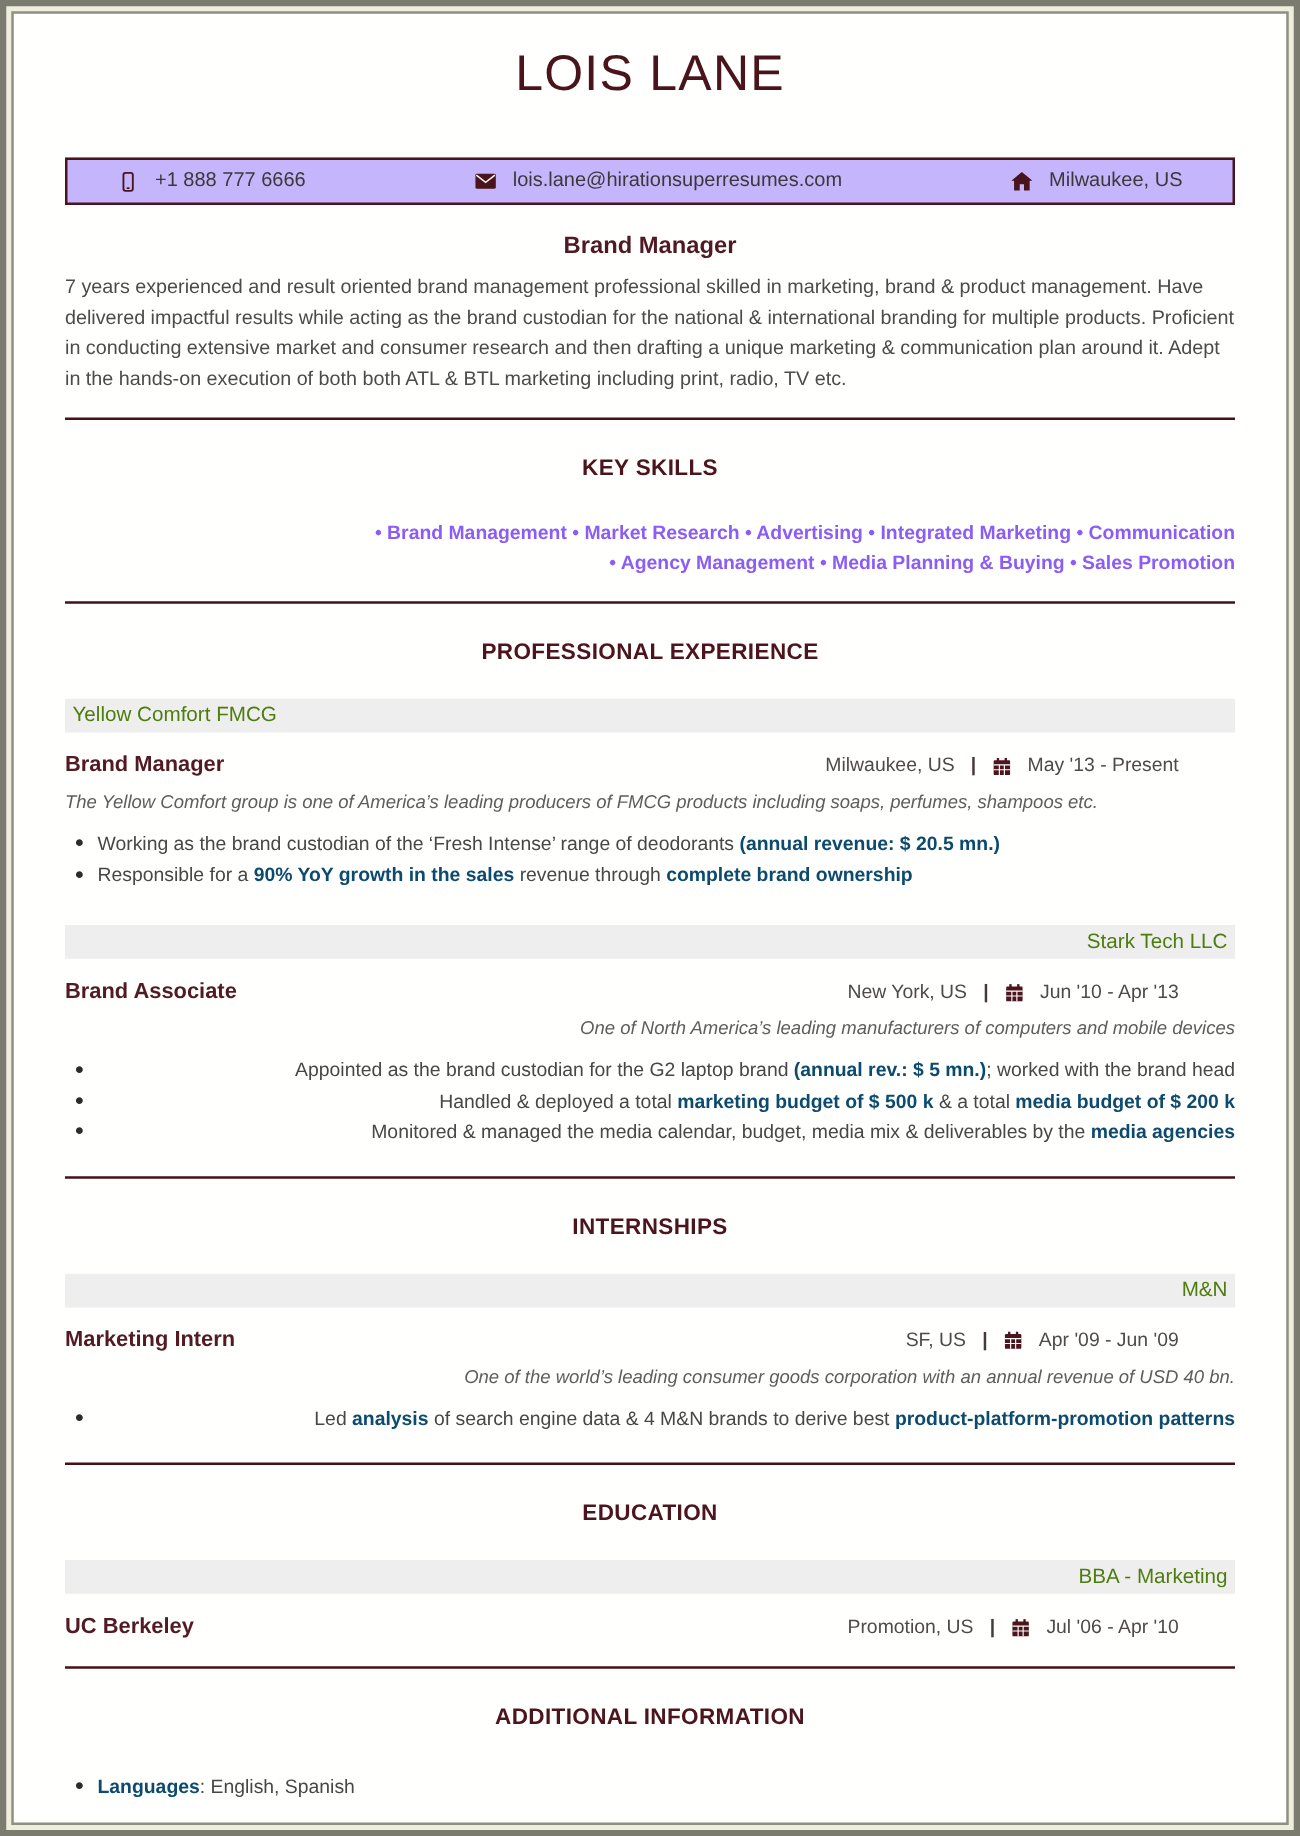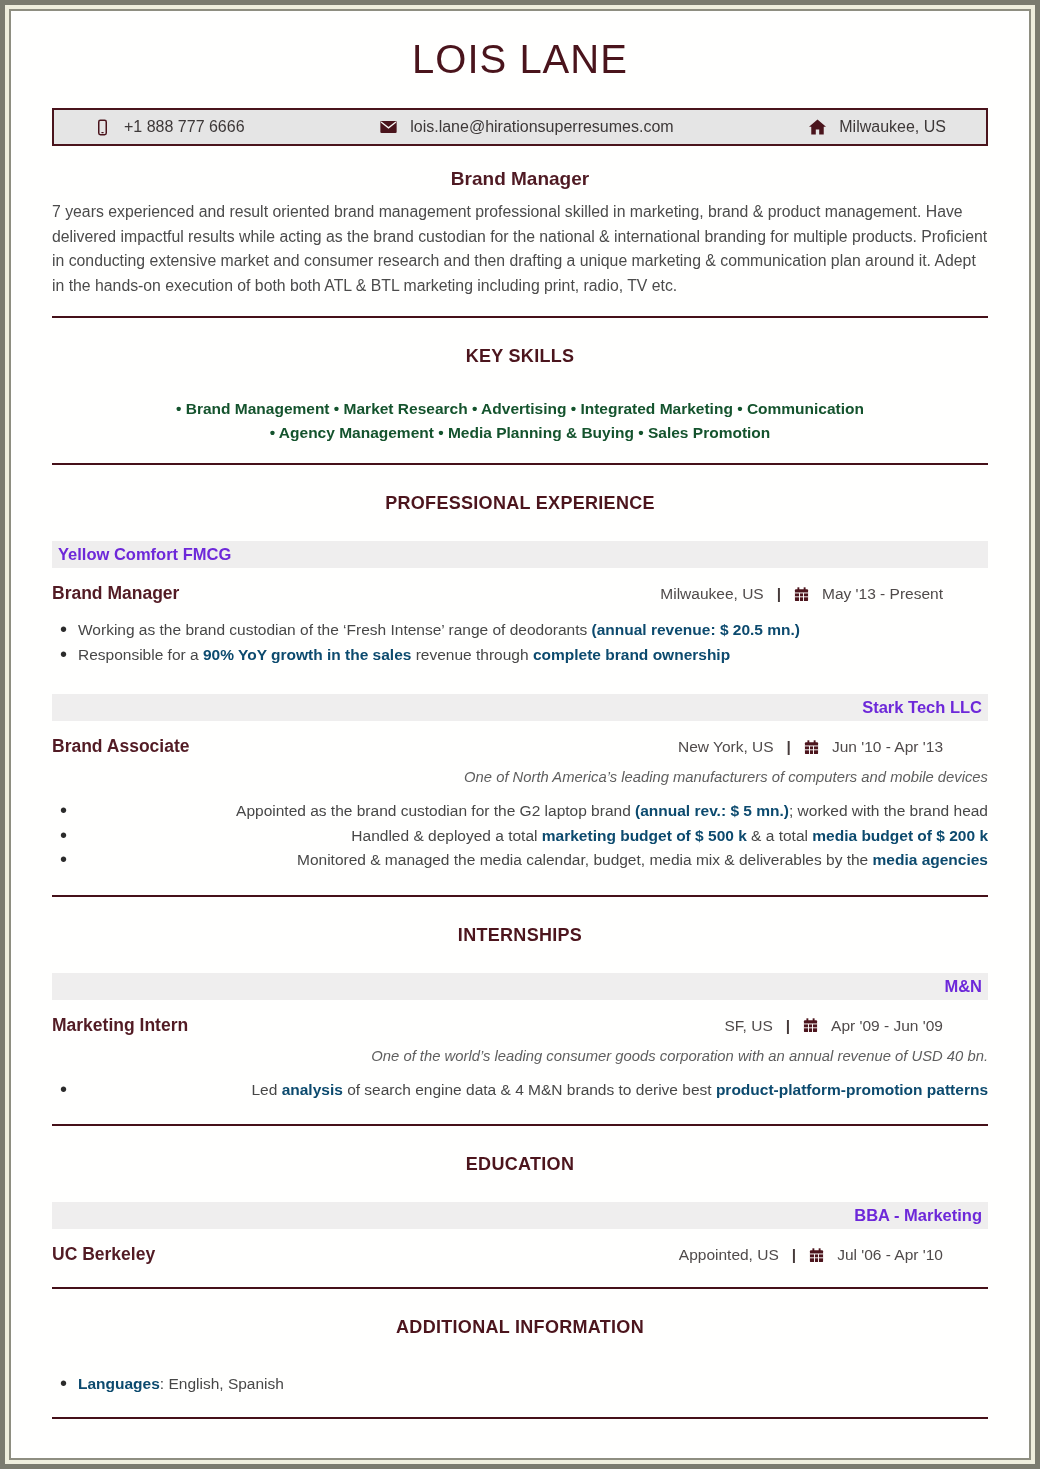--- a/index.html
+++ b/index.html
@@ -30,24 +30,24 @@
   
   .name {
     text-align: center;
     font-size: 40px;
     font-weight: 400;
     letter-spacing: 1px;
     color: #4a141c;
     margin-top: 10px;
   }
   .contact-bar {
-    margin-top: 26px;
+    margin-top: 44px;
     height: 38px;
     border: 2px solid #4a141c;
-    background: #e5e5e5;
+    background: #c4b5fd;
     display: flex;
     align-items: center;
     padding: 0 40px;
     font-size: 16px;
     color: #3d3838;
   }
   .contact-item { display: inline-flex; align-items: center; gap: 13px; white-space: nowrap; }
   .contact-mid { margin-left: auto; margin-right: auto; }
   .cicon { display: inline-flex; width: 17px; height: 17px; align-items: center; justify-content: center; }
   .cicon svg { display: block; }
@@ -72,31 +72,31 @@
   .section-heading {
     margin: 28px 0 0 0;
     text-align: center;
     font-size: 18px;
     font-weight: 600;
     letter-spacing: 0.3px;
     color: #4c151d;
   }
 
   
-  .skills { margin-top: 30px; text-align: center; font-weight: 700; font-size: 15.5px; color: #14532d; line-height: 24px; }
+  .skills { margin-top: 30px; text-align: right; font-weight: 700; font-size: 15.5px; color: #8b5cf6; line-height: 24px; }
   .skills div { margin-top: 0; }
 
   
   .entry { margin-top: 27px; }
   .company-bar {
     background: #efeeee;
     padding: 4px 6px;
     font-size: 16.5px;
-    font-weight: 700;
-    color: #6d28d9;
+    font-weight: 400;
+    color: #4d7c0f;
   }
   .entry-head {
     margin-top: 15px;
     display: flex;
     justify-content: space-between;
     align-items: baseline;
   }
   .role { font-size: 17.5px; font-weight: 700; color: #521b24; }
   .meta { display: inline-flex; align-items: center; gap: 13px; padding-right: 45px; font-size: 15.5px; color: #4f4a4a; }
   .meta .sep { color: #453a3a; font-weight: 600; }
@@ -174,20 +174,21 @@
           <svg width="15" height="15" viewBox="0 0 24 24">
                   <rect x="1.5" y="3.5" width="21" height="19" rx="1.5" fill="#4c151d"></rect>
                   <rect x="5.5" y="0.5" width="3" height="6" fill="#4c151d"></rect>
                   <rect x="15.5" y="0.5" width="3" height="6" fill="#4c151d"></rect>
                   <path d="M1.5 9.5h21 M8.8 9.5v13 M15.2 9.5v13 M1.5 15.7h21" stroke="#fffffe" stroke-width="1.5" fill="none"></path>
                 </svg>
         </span>
         <span>May '13 - Present</span>
       </span>
     </div>
+    <p class="desc">The Yellow Comfort group is one of America’s leading producers of FMCG products including soaps, perfumes, shampoos etc.</p>
     <ul class="bullets">
       <li class="bullet"><span>Working as the brand custodian of the ‘Fresh Intense’ range of deodorants </span><span class="bseg">(annual revenue: $ 20.5 mn.)</span></li>
       <li class="bullet"><span>Responsible for a </span><span class="bseg">90% YoY growth in the sales</span><span> revenue through </span><span class="bseg">complete brand ownership</span></li>
     </ul>
   </section>
 
   <section class="entry entry-last">
     <div class="company-bar">
       <span>Stark Tech LLC</span>
     </div>
@@ -247,21 +248,21 @@
   <hr class="rule">
   <h2 class="section-heading">EDUCATION</h2>
 
   <section class="entry entry-last">
     <div class="company-bar">
       <span>BBA - Marketing</span>
     </div>
     <div class="entry-head">
       <span class="role">UC Berkeley</span>
       <span class="meta">
-        <span>Appointed, US</span>
+        <span>Promotion, US</span>
         <span class="sep">|</span>
         <span class="cal">
           <svg width="15" height="15" viewBox="0 0 24 24">
                   <rect x="1.5" y="3.5" width="21" height="19" rx="1.5" fill="#4c151d"></rect>
                   <rect x="5.5" y="0.5" width="3" height="6" fill="#4c151d"></rect>
                   <rect x="15.5" y="0.5" width="3" height="6" fill="#4c151d"></rect>
                   <path d="M1.5 9.5h21 M8.8 9.5v13 M15.2 9.5v13 M1.5 15.7h21" stroke="#fffffe" stroke-width="1.5" fill="none"></path>
                 </svg>
         </span>
         <span>Jul '06 - Apr '10</span>

